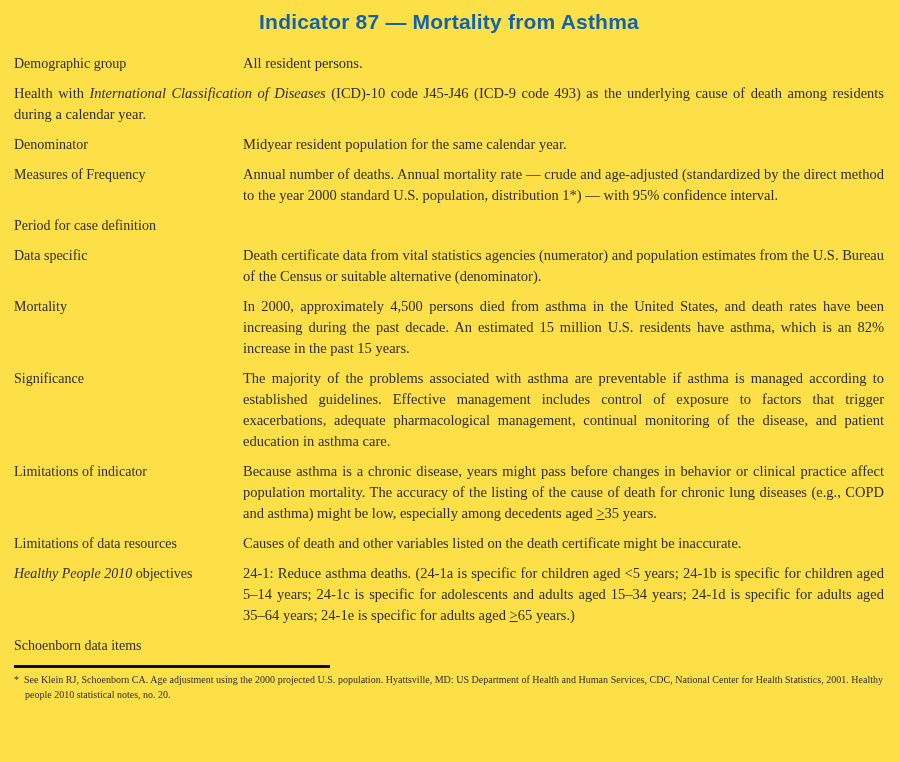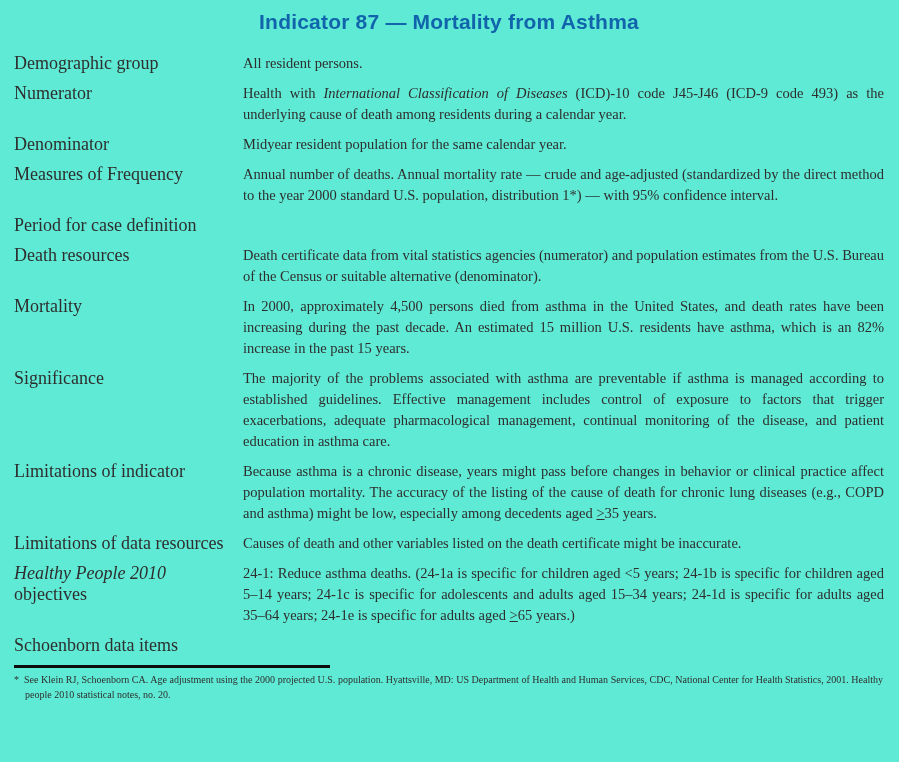--- a/index.html
+++ b/index.html
@@ -5,21 +5,21 @@
   html, body {
     margin: 0;
     padding: 0;
     background: #ffffff;
   }
   * { box-sizing: border-box; }
   .page {
     position: relative;
     width: 899px;
     height: 762px;
-    background: #5eead4;
+    background: #fde047;
     padding: 8px 15px 0 14px;
     font-family: "Liberation Serif", "DejaVu Serif", serif;
     color: #2e2e2e;
     overflow: hidden;
   }
   .title {
     font-family: "Liberation Sans", "DejaVu Sans", sans-serif;
     font-size: 21px;
     font-weight: 700;
     text-align: center;
@@ -29,21 +29,21 @@
   .table { width: 100%; }
   .row {
     display: flex;
     align-items: flex-start;
     margin-bottom: 9px;
   }
   .label {
     flex: 0 0 229px;
     width: 229px;
     padding-right: 12px;
-    font-size: 18px;
+    font-size: 14px;
     line-height: 21px;
   }
   .value {
     flex: 1 1 auto;
     font-size: 14.5px;
     line-height: 21px;
     text-align: justify;
   }
   .i { font-style: italic; }
   .u { text-decoration: underline; }
@@ -67,36 +67,35 @@
 <body>
 
 <div class="page" style="color: rgb(46, 46, 46);">
   <h1 class="title" style="color: rgb(17, 100, 171);">Indicator 87 — Mortality from Asthma</h1>
   <div class="table">
       <div class="row">
         <div class="label"><span>Demographic group</span></div>
         <div class="value"><span>All resident persons.</span></div>
       </div>
       <div class="row">
-        <div class="label"><span>Numerator</span></div>
         <div class="value"><span>Health with </span><span class="i">International Classification of Diseases</span><span> (ICD)-10 code J45-J46 (ICD-9 code 493) as the underlying cause of death among residents during a calendar year.</span></div>
       </div>
       <div class="row">
         <div class="label"><span>Denominator</span></div>
         <div class="value"><span>Midyear resident population for the same calendar year.</span></div>
       </div>
       <div class="row">
         <div class="label"><span>Measures of Frequency</span></div>
         <div class="value"><span>Annual number of deaths. Annual mortality rate — crude and age-adjusted (standardized by the direct method to the year 2000 standard U.S. population, distribution 1*) — with 95% confidence interval.</span></div>
       </div>
       <div class="row">
         <div class="label"><span>Period for case definition</span></div>
       </div>
       <div class="row">
-        <div class="label"><span>Death resources</span></div>
+        <div class="label"><span>Data specific</span></div>
         <div class="value"><span>Death certificate data from vital statistics agencies (numerator) and population estimates from the U.S. Bureau of the Census or suitable alternative (denominator).</span></div>
       </div>
       <div class="row">
         <div class="label"><span>Mortality</span></div>
         <div class="value"><span>In 2000, approximately 4,500 persons died from asthma in the United States, and death rates have been increasing during the past decade. An estimated 15 million U.S. residents have asthma, which is an 82% increase in the past 15 years.</span></div>
       </div>
       <div class="row">
         <div class="label"><span>Significance</span></div>
         <div class="value"><span>The majority of the problems associated with asthma are preventable if asthma is managed according to established guidelines. Effective management includes control of exposure to factors that trigger exacerbations, adequate pharmacological management, continual monitoring of the disease, and patient education in asthma care.</span></div>
       </div>

